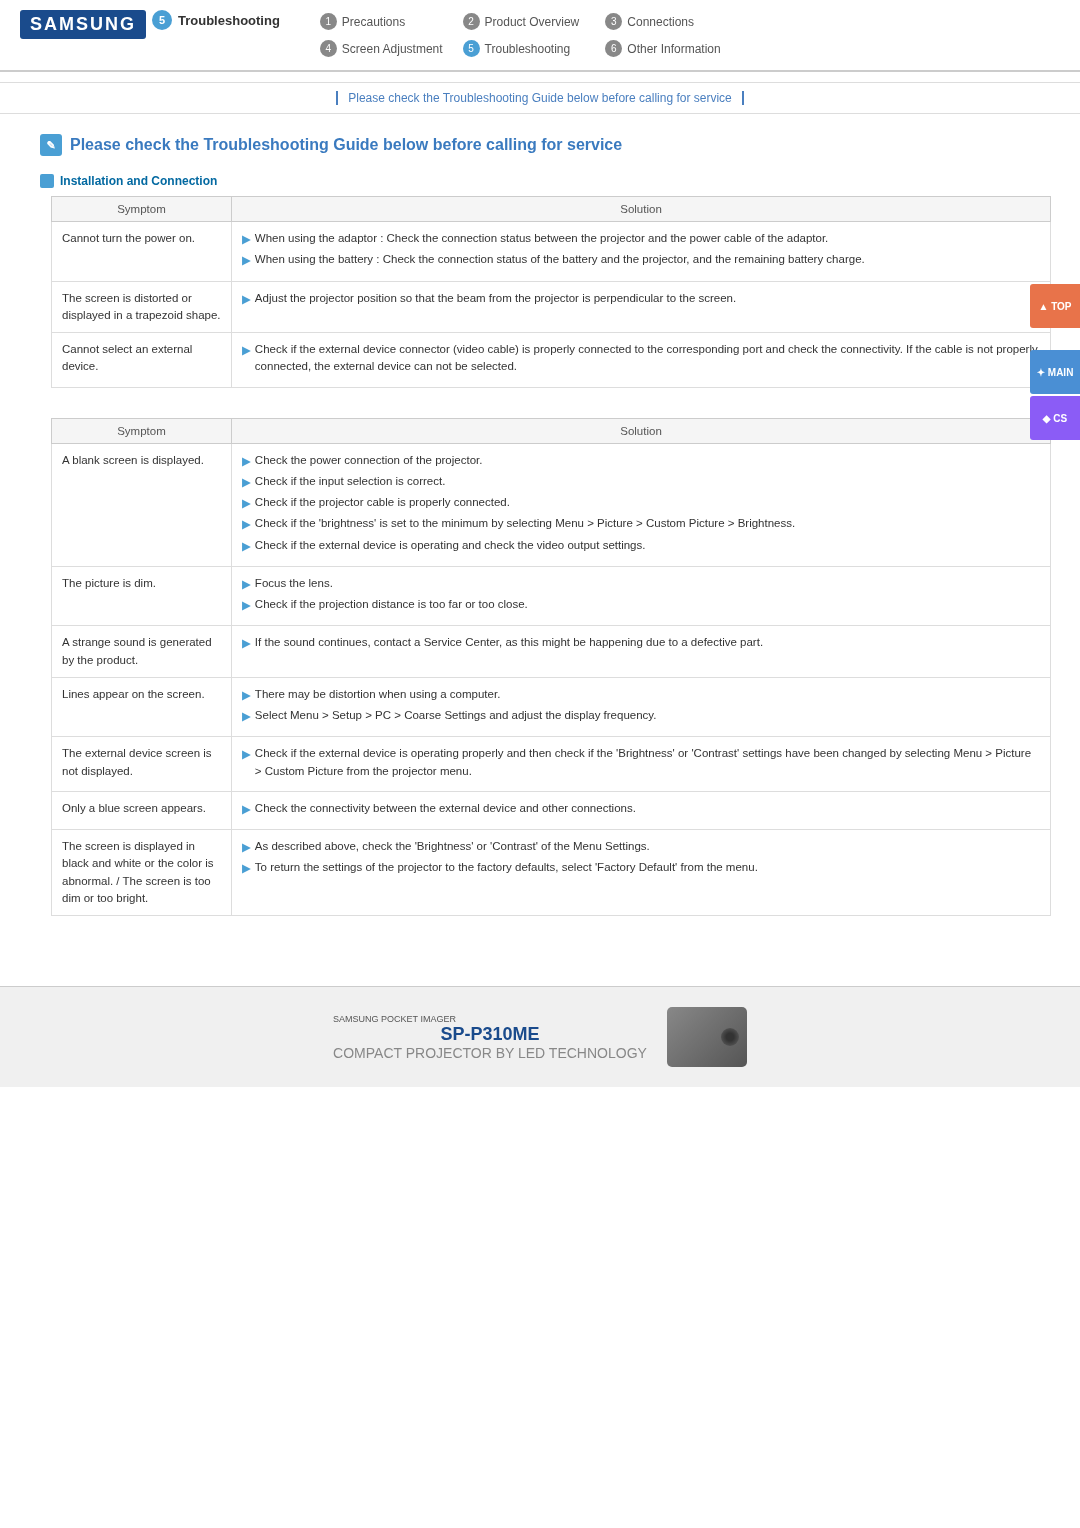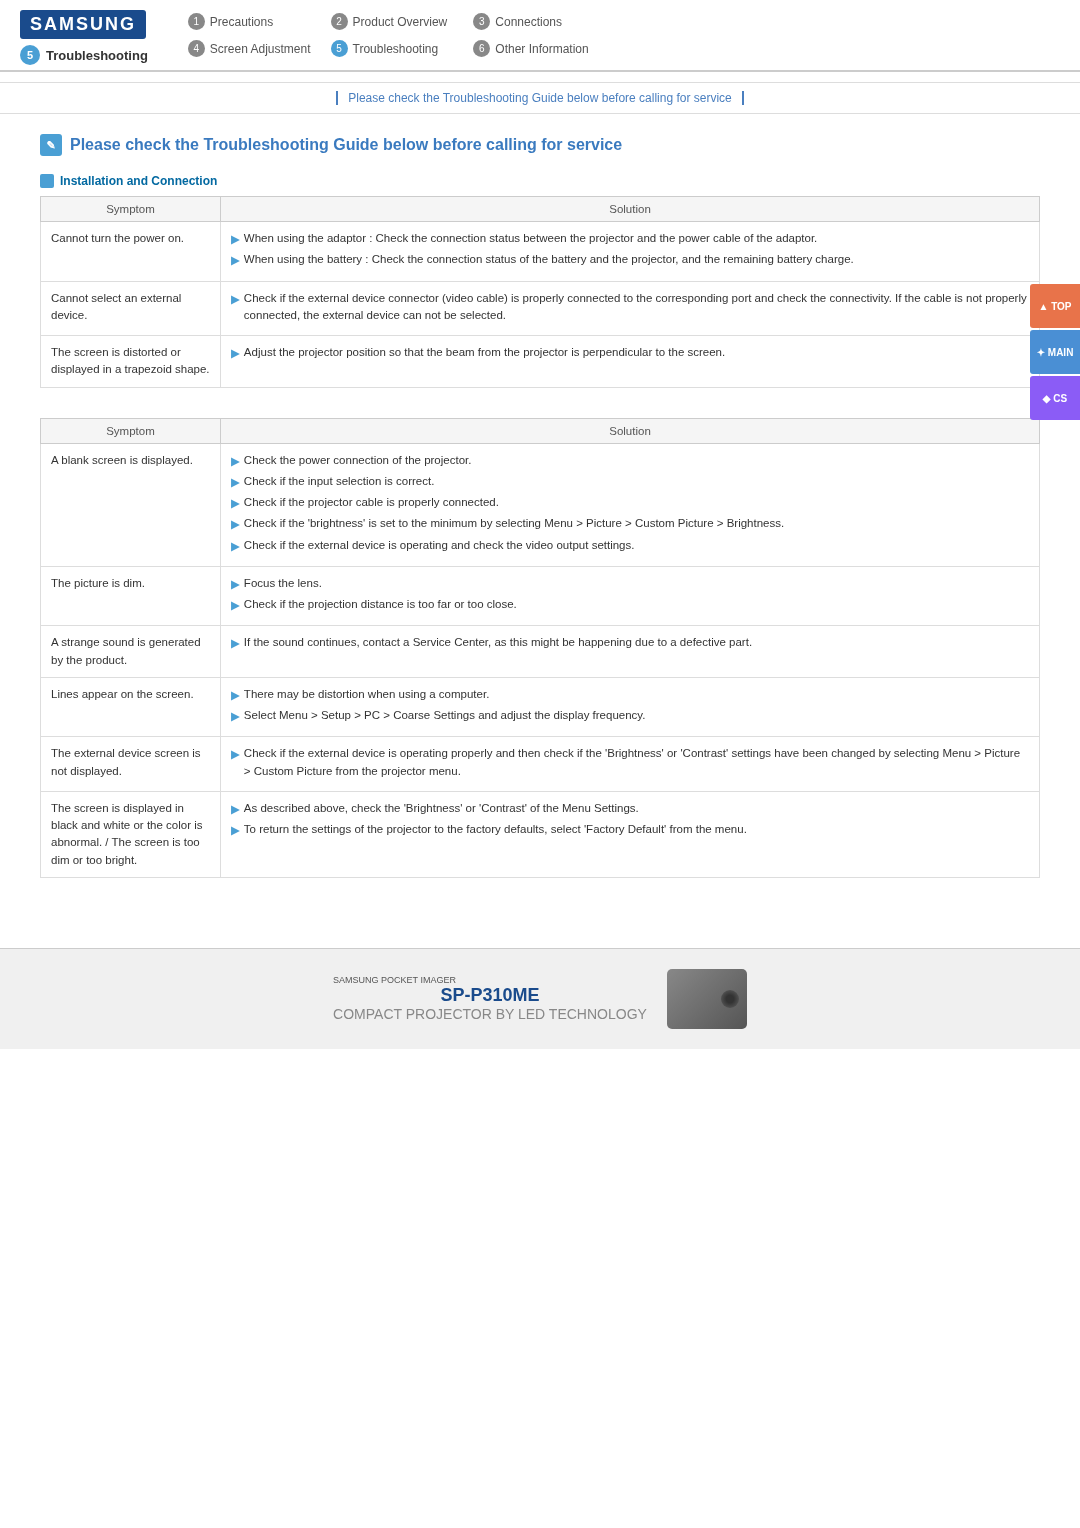--- a/index.html
+++ b/index.html
@@ -17,21 +17,21 @@
       border-bottom: 2px solid #ccc;
       padding: 10px 20px 0 20px;
     }
     .header-top {
       display: flex;
       align-items: flex-start;
       gap: 40px;
     }
     .logo-area {
       display: flex;
-      flex-direction: column;
+      flex-direction: row;
       align-items: flex-start;
       gap: 6px;
     }
     .samsung-logo {
       background: #1a4b8c;
       color: #fff;
       font-weight: bold;
       font-size: 18px;
       padding: 4px 10px;
       letter-spacing: 2px;
@@ -150,20 +150,21 @@
       display: inline-block;
     }
 
     
     .trouble-table {
       width: 100%;
       border-collapse: collapse;
       border: 1px solid #ccc;
       margin-bottom: 30px;
       font-size: 11.5px;
+      margin-left: 11px;
     }
     .trouble-table th {
       background: #f5f5f5;
       border: 1px solid #ccc;
       padding: 6px 10px;
       text-align: center;
       font-weight: normal;
       color: #555;
     }
     .trouble-table td {
@@ -205,21 +206,21 @@
       display: flex;
       align-items: center;
       justify-content: center;
       font-size: 10px;
       font-weight: bold;
       cursor: pointer;
       color: #fff;
       border-radius: 3px 0 0 3px;
     }
     .side-btn.top { background: #e8734a; }
-    .side-btn.main { background: #4a8fd4; }
+    .side-btn.main { background: #4a8fd4; margin-top: 20px; }
     .side-btn.cs { background: #8b5cf6; }
 
     
     .footer {
       background: #f0f0f0;
       padding: 20px 40px;
       display: flex;
       align-items: center;
       justify-content: center;
       gap: 20px;
@@ -337,34 +338,34 @@
               <span class="bullet">▶</span>
               <span>When using the adaptor : Check the connection status between the projector and the power cable of the adaptor.</span>
             </div>
             <div class="solution-line">
               <span class="bullet">▶</span>
               <span>When using the battery : Check the connection status of the battery and the projector, and the remaining battery charge.</span>
             </div>
           </td>
         </tr>
         <tr>
+          <td class="symptom">The screen is distorted or displayed in a trapezoid shape.</td>
+          <td>
+            <div class="solution-line">
+              <span class="bullet">▶</span>
+              <span>Adjust the projector position so that the beam from the projector is perpendicular to the screen.</span>
+            </div>
+          </td>
+        </tr>
+        <tr>
           <td class="symptom">Cannot select an external device.</td>
           <td>
             <div class="solution-line">
               <span class="bullet">▶</span>
               <span>Check if the external device connector (video cable) is properly connected to the corresponding port and check the connectivity. If the cable is not properly connected, the external device can not be selected.</span>
-            </div>
-          </td>
-        </tr>
-        <tr>
-          <td class="symptom">The screen is distorted or displayed in a trapezoid shape.</td>
-          <td>
-            <div class="solution-line">
-              <span class="bullet">▶</span>
-              <span>Adjust the projector position so that the beam from the projector is perpendicular to the screen.</span>
             </div>
           </td>
         </tr>
       </tbody>
   </table>
 
 
   <table class="trouble-table">
     <thead>
       <tr>
@@ -436,20 +437,29 @@
         <tr>
           <td class="symptom">The external device screen is not displayed.</td>
           <td>
             <div class="solution-line">
               <span class="bullet">▶</span>
               <span>Check if the external device is operating properly and then check if the 'Brightness' or 'Contrast' settings have been changed by selecting Menu &gt; Picture &gt; Custom Picture from the projector menu.</span>
             </div>
           </td>
         </tr>
         <tr>
+          <td class="symptom">Only a blue screen appears.</td>
+          <td>
+            <div class="solution-line">
+              <span class="bullet">▶</span>
+              <span>Check the connectivity between the external device and other connections.</span>
+            </div>
+          </td>
+        </tr>
+        <tr>
           <td class="symptom">The screen is displayed in black and white or the color is abnormal. / The screen is too dim or too bright.</td>
           <td>
             <div class="solution-line">
               <span class="bullet">▶</span>
               <span>As described above, check the 'Brightness' or 'Contrast' of the Menu Settings.</span>
             </div>
             <div class="solution-line">
               <span class="bullet">▶</span>
               <span>To return the settings of the projector to the factory defaults, select 'Factory Default' from the menu.</span>
             </div>

